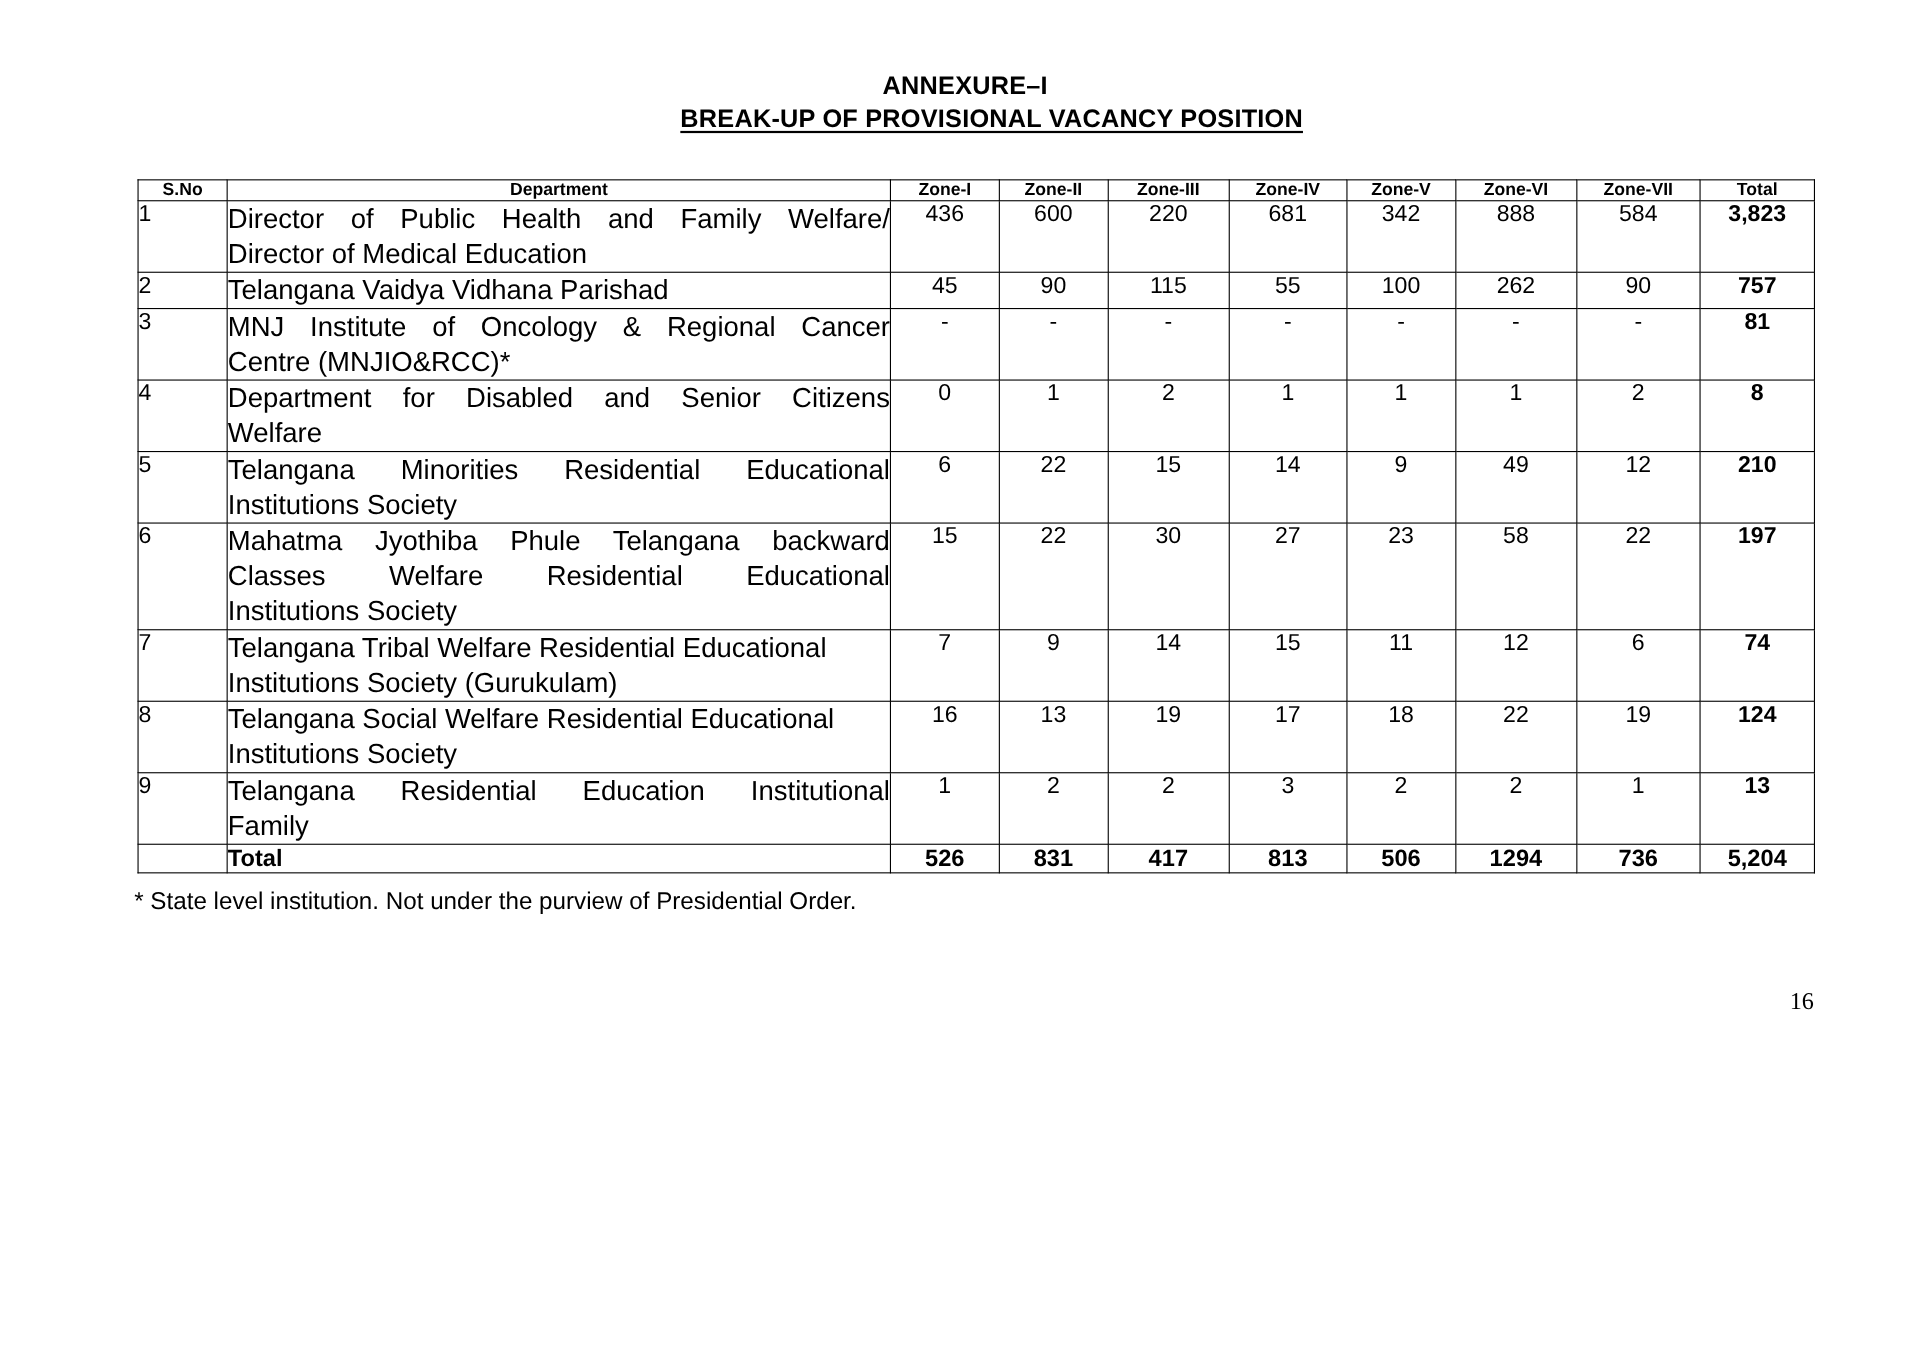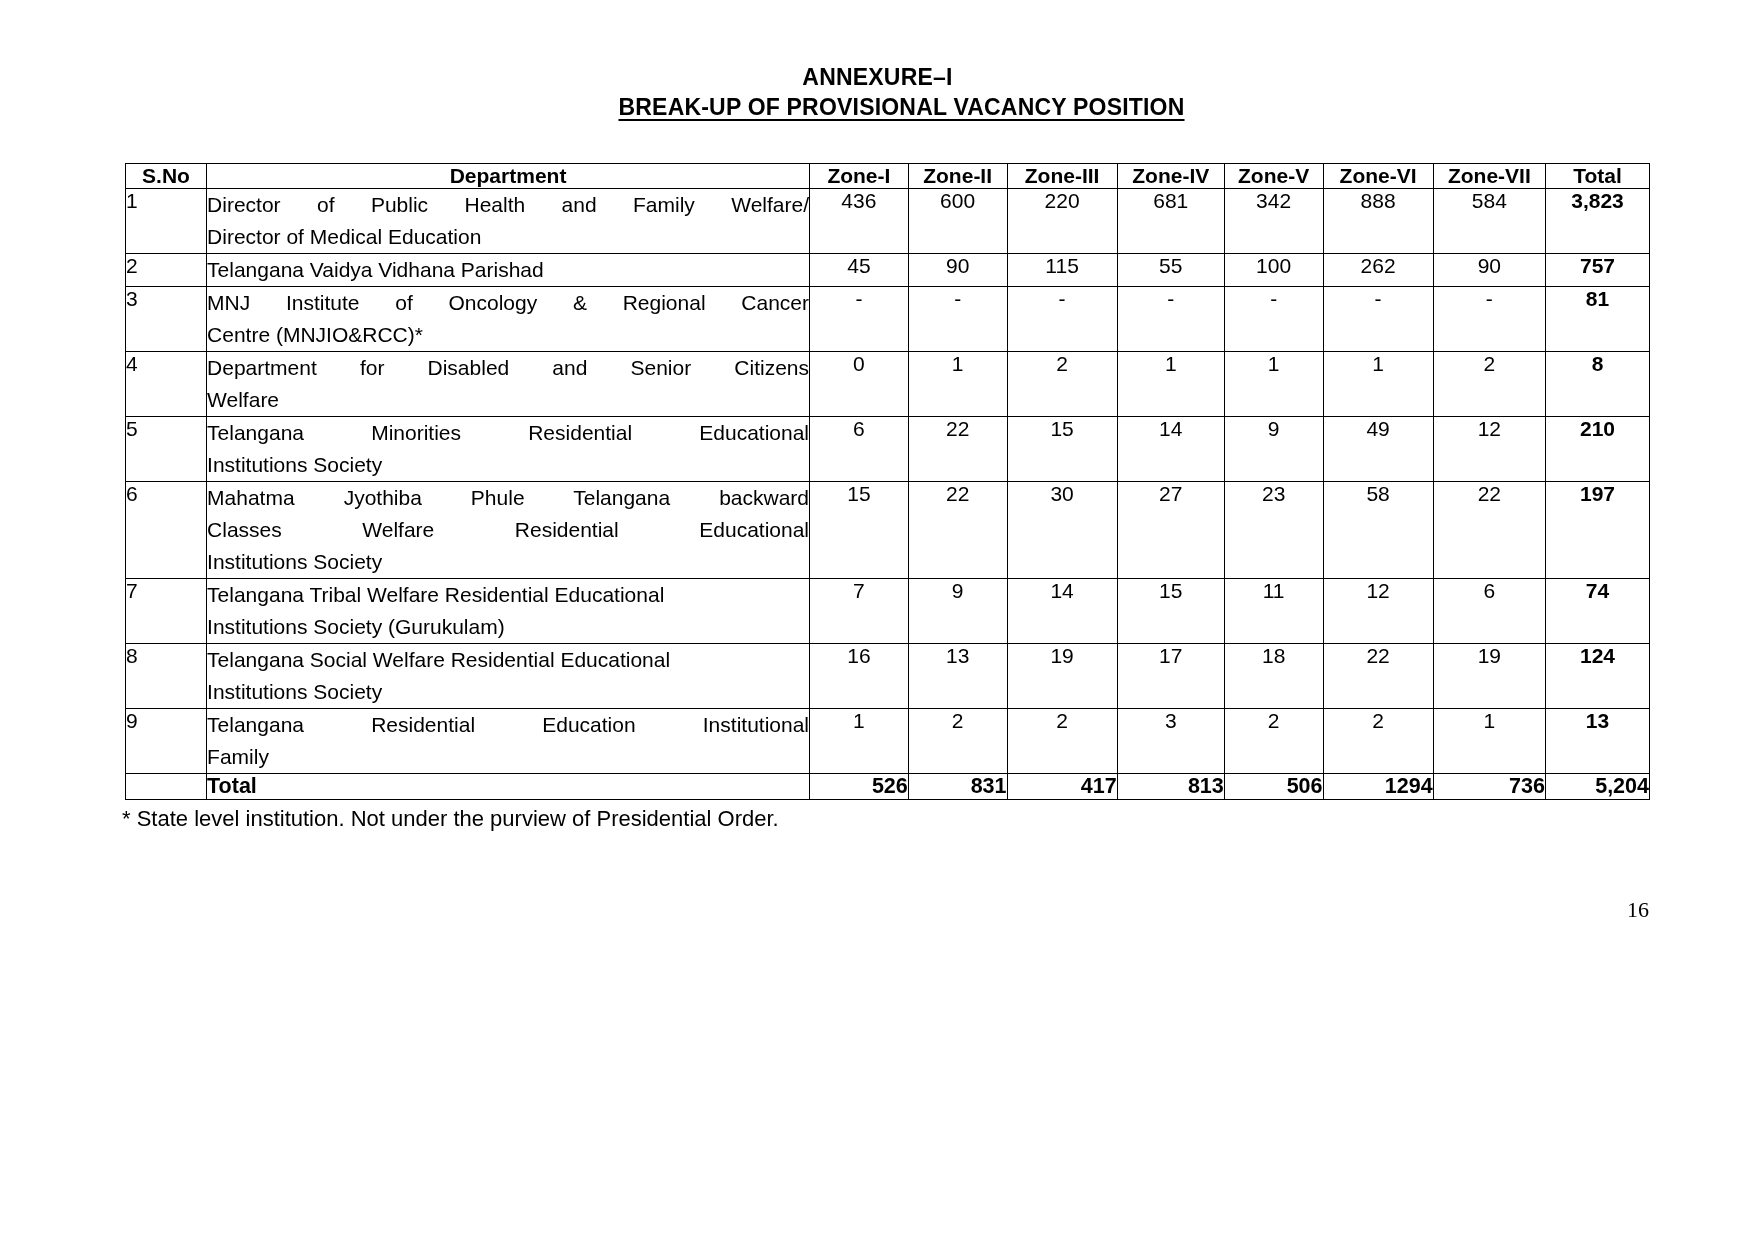--- a/index.html
+++ b/index.html
@@ -56,34 +56,34 @@
   }
   table.vacancy th,
   table.vacancy td {
     border: 1.6px solid #000000;
     padding: 0;
     vertical-align: top;
   }
   th.h-cell {
     font-weight: bold;
     text-align: center;
-    font-size: 21px;
+    font-size: 16px;
     padding: 10px 4px 11px 4px;
     vertical-align: middle;
   }
   td.sno {
     text-align: left;
     padding: 10px 0 10px 11px;
     font-size: 21px;
   }
   td.dept {
     text-align: justify;
     text-align-last: left;
     padding: 10px 13px 11px 14px;
-    font-size: 21px;
+    font-size: 25px;
     line-height: 32px;
     hyphens: none;
     margin-left: 32px;
   }
   td.dept span.deptline {
     display: block;
   }
   td.dept span.deptline.just {
     text-align: justify;
     text-align-last: justify;
@@ -95,21 +95,21 @@
   }
   td.num.bold, td.total-lbl, td.total-num {
     font-weight: bold;
   }
   td.total-lbl {
     text-align: left;
     padding: 8px 0 10px 14px;
     font-size: 21.5px;
   }
   td.total-num {
-    text-align: right;
+    text-align: center;
     font-size: 21.5px;
     padding: 8px 4px 10px 4px;
     vertical-align: bottom;
   }
   tr.total-row td {
     vertical-align: top;
   }
   tr.total-row td.total-num {
     vertical-align: bottom;
   }

